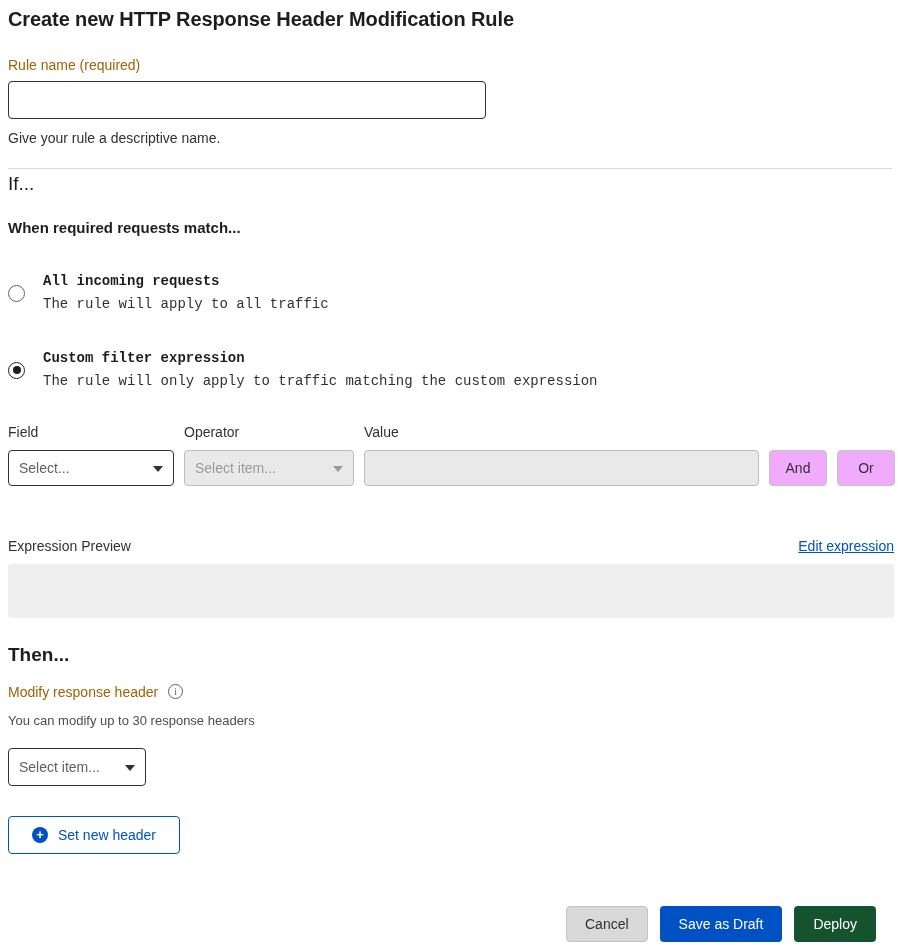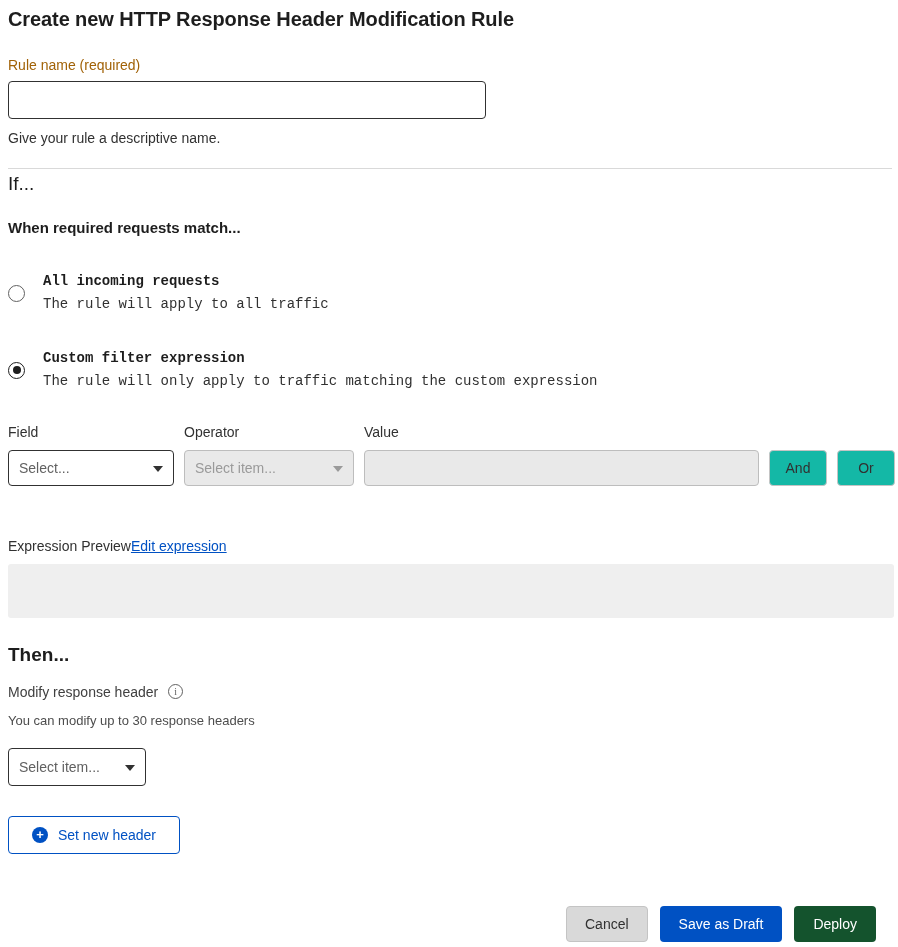--- a/index.html
+++ b/index.html
@@ -154,28 +154,29 @@
     border-radius: 4px;
     background: #e9e9e9;
     margin-left: 10px;
   }
   .logic-btn {
     height: 36px;
     min-width: 58px;
     margin-left: 10px;
     border: 1px solid #c4c4c4;
     border-radius: 4px;
-    background: #14b8a6;
+    background: #f0abfc;
     font-size: 14px;
     font-family: "Liberation Sans", sans-serif;
     color: #313131;
     cursor: pointer;
   }
   .preview-head {
     display: flex;
+    justify-content: space-between;
     align-items: baseline;
     margin-top: 52px;
     margin-left: 2px;
     width: 886px;
   }
   .preview-label { font-size: 14px; color: #313131; }
   .edit-link {
     font-size: 14px;
     color: #0051c3;
     text-decoration: underline;
@@ -194,21 +195,21 @@
     font-weight: bold;
     color: #1d1d1d;
     margin: 26px 0 0 2px;
   }
   .modify-row {
     display: flex;
     align-items: center;
     margin-top: 18px;
     margin-left: 2px;
   }
-  .modify-label { font-size: 14px; color: #404040; }
+  .modify-label { font-size: 14px; color: #a16207; }
   .info-icon {
     margin-left: 10px;
     width: 15px; height: 15px;
     border: 1px solid #616161;
     border-radius: 50%;
     font-size: 10px;
     line-height: 13px;
     text-align: center;
     color: #616161;
     font-family: "Liberation Serif", serif;

